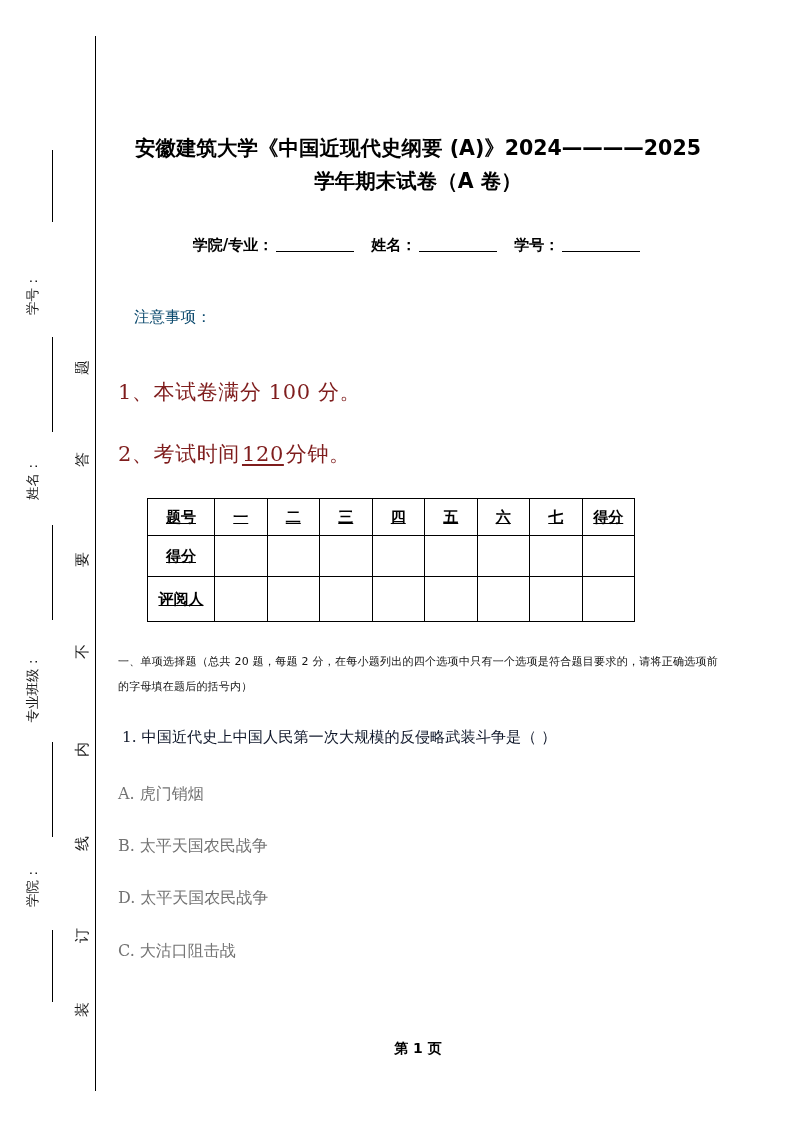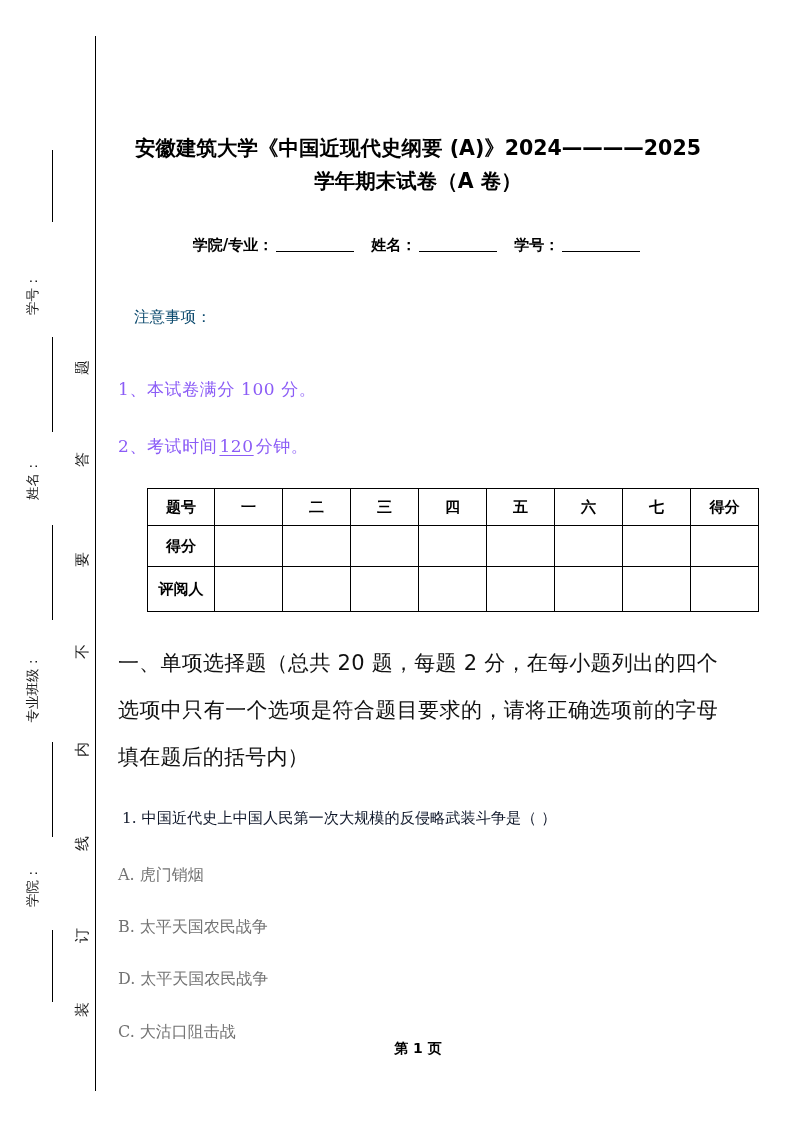--- a/index.html
+++ b/index.html
@@ -116,39 +116,40 @@
     margin: 16px;
     padding-top: 36px;
     font-family: "DejaVu Serif", "Liberation Serif", serif;
     font-size: 15.5px;
     color: #0c4a6e;
   }
   .notice-item {
     margin: 0;
     padding-top: 34px;
     font-family: "DejaVu Serif", "Liberation Serif", serif;
-    font-size: 17px;
-    color: #8b5cf6;
+    font-size: 21px;
+    color: #7f1d1d;
     letter-spacing: 0.6px;
   }
   .notice-item .uline {
     text-decoration: underline;
     text-underline-offset: 3px;
     padding: 0 2px;
   }
 
   
   .score-table-wrap {
     padding-top: 30px;
     padding-left: 29px;
   }
   table.score-table {
     border-collapse: collapse;
     table-layout: fixed;
-    width: 612px;
+    width: 488px;
+    text-decoration: underline;
   }
   table.score-table td {
     border: 1.4px solid #000;
     text-align: center;
     vertical-align: middle;
     font-family: "DejaVu Sans", "Liberation Sans", sans-serif;
     font-weight: bold;
     font-size: 15px;
     color: #000;
     height: 38px;
@@ -157,21 +158,21 @@
   table.score-table td.hdr-col { width: 66px; }
   table.score-table tr.r-head td { height: 36px; }
   table.score-table tr.r-score td { height: 40px; }
   table.score-table tr.r-grader td { height: 44px; }
 
   
   .section-head {
     margin: 0;
     padding-top: 28px;
     font-family: "DejaVu Sans", "Liberation Sans", sans-serif;
-    font-size: 21px;
+    font-size: 11px;
     line-height: 2.22;
     color: #111;
     text-align: justify;
     text-justify: inter-ideograph;
     letter-spacing: 0.2px;
   }
   .question {
     margin: 4px;
     padding-top: 22px;
     font-family: "DejaVu Sans", "Liberation Sans", sans-serif;

